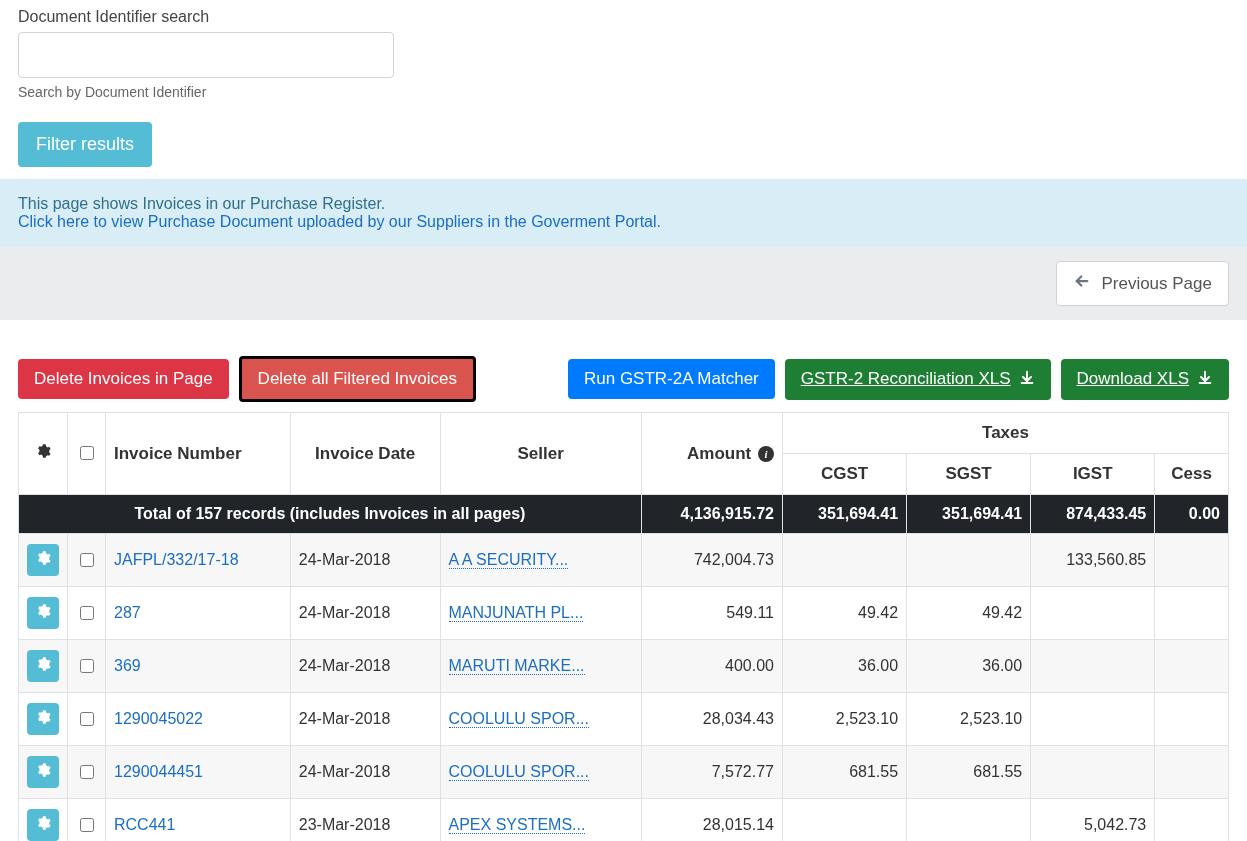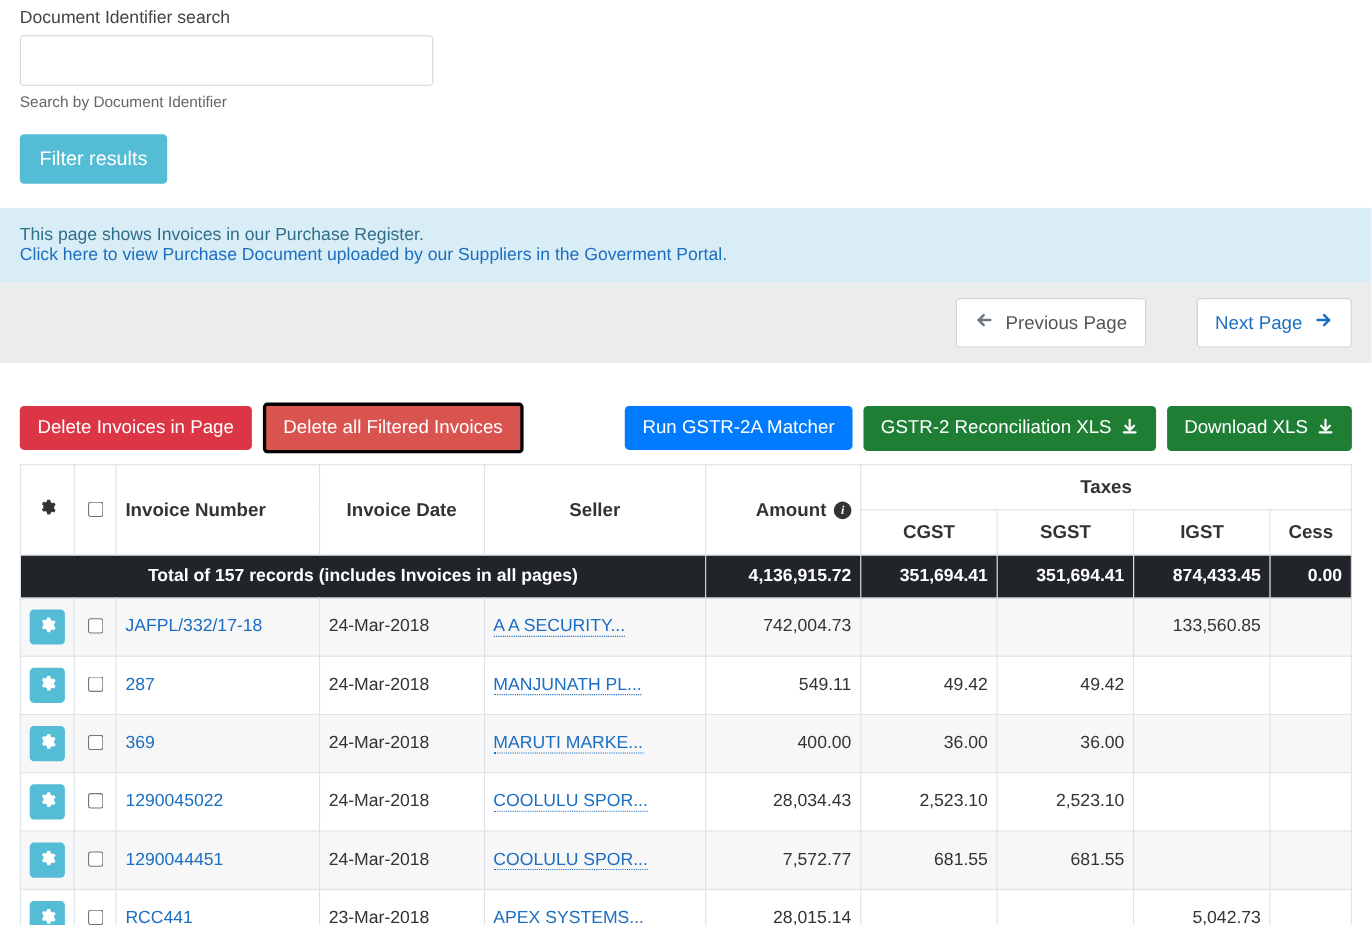--- a/index.html
+++ b/index.html
@@ -39,21 +39,21 @@
     padding: 10px 16px;
     font-size: 17px;
     cursor: pointer;
     color: #fff;
   }
   .btn-filter {
     background: #54bcd4;
     font-size: 18px;
     padding: 12px 18px;
     margin-top: 22px;
-    margin-bottom: 22px;
+    margin-bottom: 12px;
   }
   .info-bar {
     background: #d9edf7;
     padding: 16px 18px;
     color: #2f6f89;
     font-size: 16px;
   }
   .info-bar a { color: #1b6ec2; text-decoration: none; }
   .pager-bar {
     background: #eaecee;
@@ -85,21 +85,21 @@
     gap: 10px;
   }
   .action-left { display: flex; gap: 10px; align-items: center; }
   .action-right { display: flex; gap: 10px; align-items: center; }
   .btn-red { background: #dc3545; }
   .btn-red-outline {
     background: #d9534f;
     border: 3px solid #000;
   }
   .btn-blue { background: #007bff; }
-  .btn-green { background: #1e7e34; }
+  .btn-green { background: #1e7e34; text-decoration: underline; }
   .table-wrap { padding: 0 18px 20px 18px; }
   table {
     width: 100%;
     border-collapse: collapse;
     font-size: 16px;
   }
   th, td {
     border: 1px solid #dee2e6;
     padding: 10px 8px;
     text-align: left;
@@ -178,29 +178,20 @@
 
 <div class="pager-bar">
   <button class="pager-btn">
     <span>
       <svg class="icon-lg" viewBox="0 0 24 24" fill="none" stroke="#6c757d" stroke-width="3" stroke-linecap="round" stroke-linejoin="round">
           <line x1="19" y1="12" x2="5" y2="12"></line>
           <polyline points="11 18 5 12 11 6"></polyline>
         </svg>
     </span>
     <span>Previous Page</span>
-  </button>
-  <button class="pager-btn next">
-    <span>Next Page</span>
-    <span>
-      <svg class="icon-lg" viewBox="0 0 24 24" fill="none" stroke="#1b6ec2" stroke-width="3" stroke-linecap="round" stroke-linejoin="round">
-          <line x1="5" y1="12" x2="19" y2="12"></line>
-          <polyline points="13 6 19 12 13 18"></polyline>
-        </svg>
-    </span>
   </button>
 </div>
 
 <div class="action-bar">
   <div class="action-left">
     <button class="btn btn-red">Delete Invoices in Page</button>
     <button class="btn btn-red-outline">Delete all Filtered Invoices</button>
   </div>
   <div class="action-right">
     <button class="btn btn-blue">Run GSTR-2A Matcher</button>

